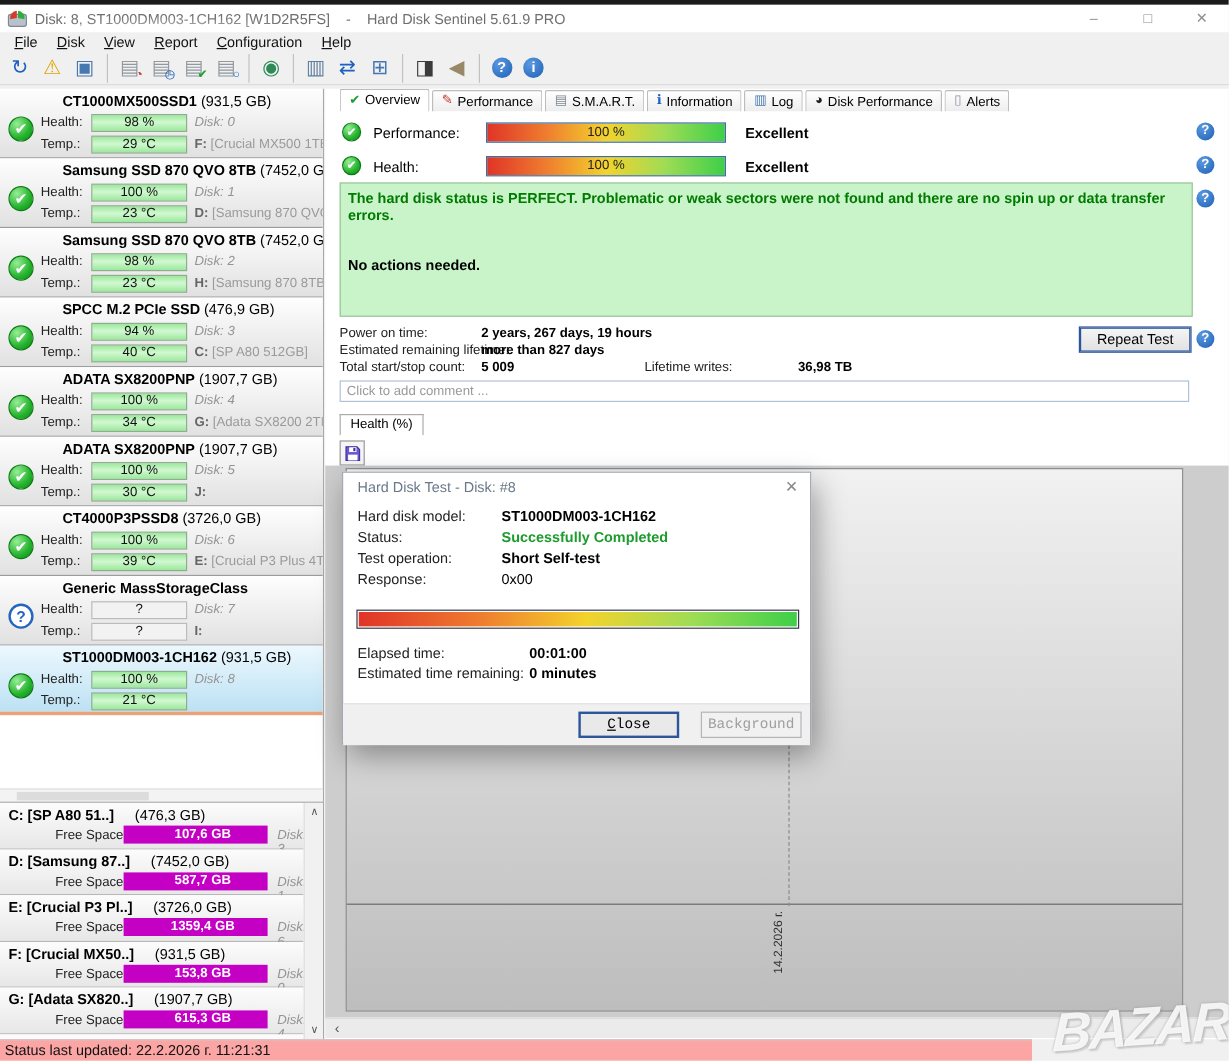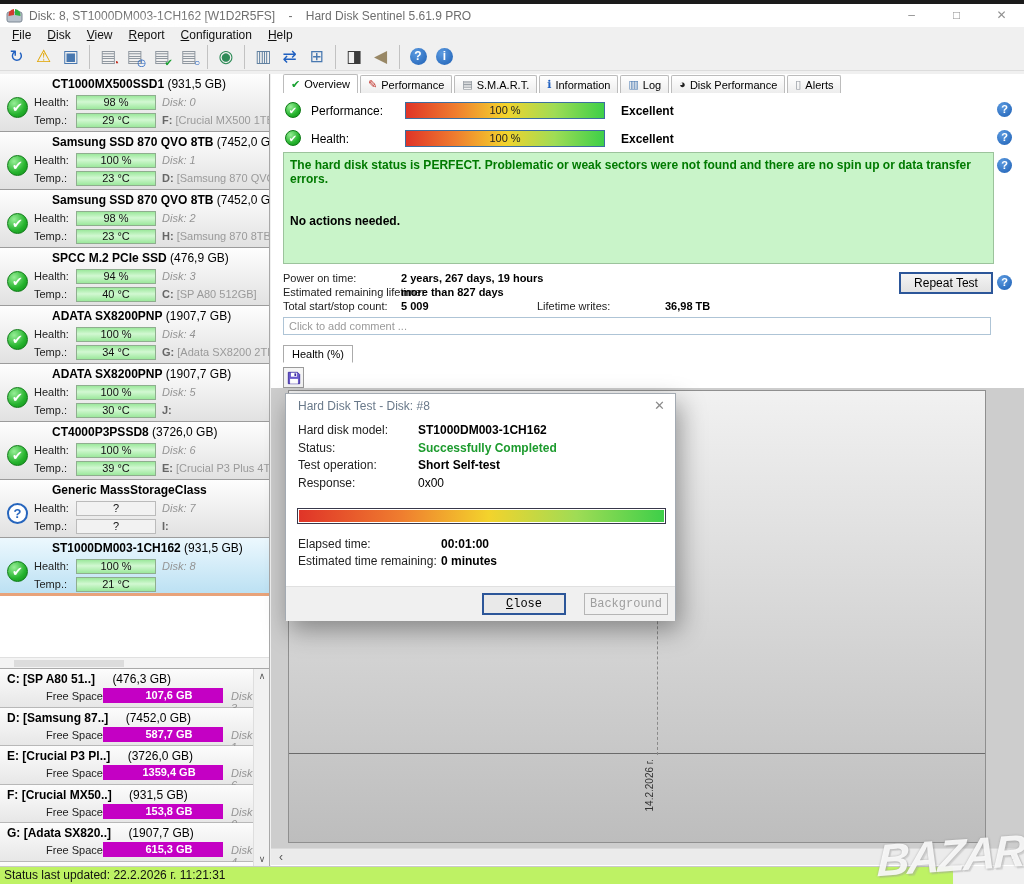--- a/index.html
+++ b/index.html
@@ -57,21 +57,21 @@
   .pe-size{margin-left:14px;}
   .pe-fs-label{position:absolute;left:46px;top:21px;font-size:11px;color:#222;}
   .fs-bar{position:absolute;left:103px;top:19px;width:120px;height:15px;background:#c400c4;overflow:hidden;}
   .fs-blue{height:100%;background:#0000b6;}
   .fs-text{position:absolute;left:0;top:0;width:100%;text-align:center;color:#fff;font-weight:bold;font-size:11px;line-height:15px;padding-left:12px;}
   .pe-disk{position:absolute;left:231px;top:21px;font-size:11px;color:#949494;font-style:italic;}
   .part-scroll{position:absolute;right:0;top:0;width:16px;height:197px;background:#f1f1f1;border-left:1px solid #dedede;}
   .ps-arrow{position:absolute;left:0;width:16px;text-align:center;color:#555;font-size:9px;}
   .ps-up{top:2px;} .ps-down{bottom:2px;}
   
-  .statusbar{position:absolute;left:0;top:866px;width:953px;height:18px;background:#bef264;border-top:1px solid #cacaca;font-size:12px;line-height:17px;padding-left:4px;color:#111;}
+  .statusbar{position:absolute;left:0;top:866px;width:860px;height:18px;background:#fca5a5;border-top:1px solid #cacaca;font-size:12px;line-height:17px;padding-left:4px;color:#111;}
   
   .main{position:absolute;left:271px;top:74px;width:753px;height:792px;background:#fff;}
   .tabbar{position:absolute;left:12px;top:0;height:19px;display:flex;align-items:flex-end;}
   .tab{display:flex;align-items:center;gap:4px;border:1px solid #bcbcbc;border-bottom:none;border-radius:2px 2px 0 0;
     background:linear-gradient(#fff,#ededed);padding:0 7px;height:18px;font-size:11px;margin-right:2px;white-space:nowrap;}
   .tab.selected{background:#fff;height:19px;}
   .tab .glyph{font-size:11px;line-height:1;}
   .ov-rows{position:absolute;left:0;top:24px;width:753px;}
   .ov-row{position:relative;height:28px;}
   .ov-icon{position:absolute;left:14px;top:4px;width:16px;height:16px;border-radius:50%;

